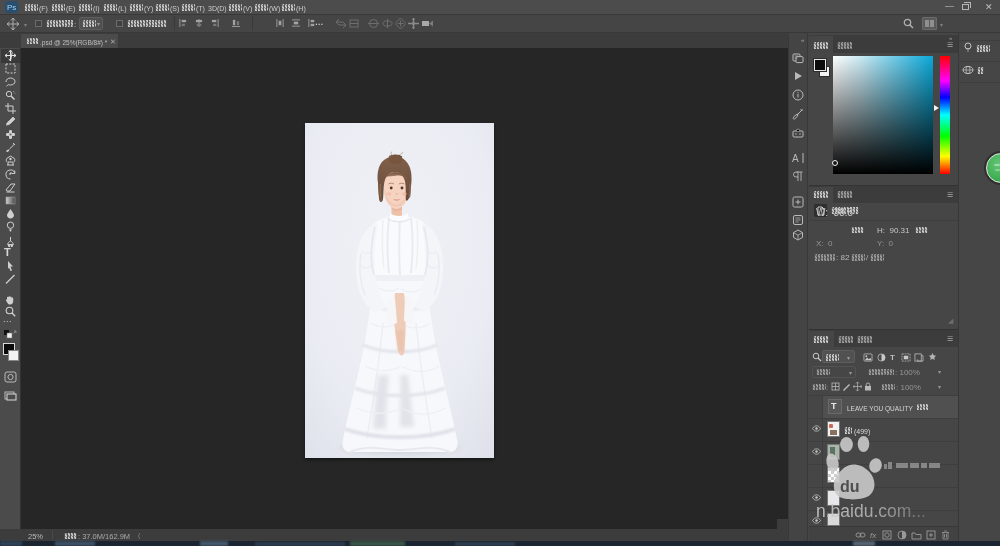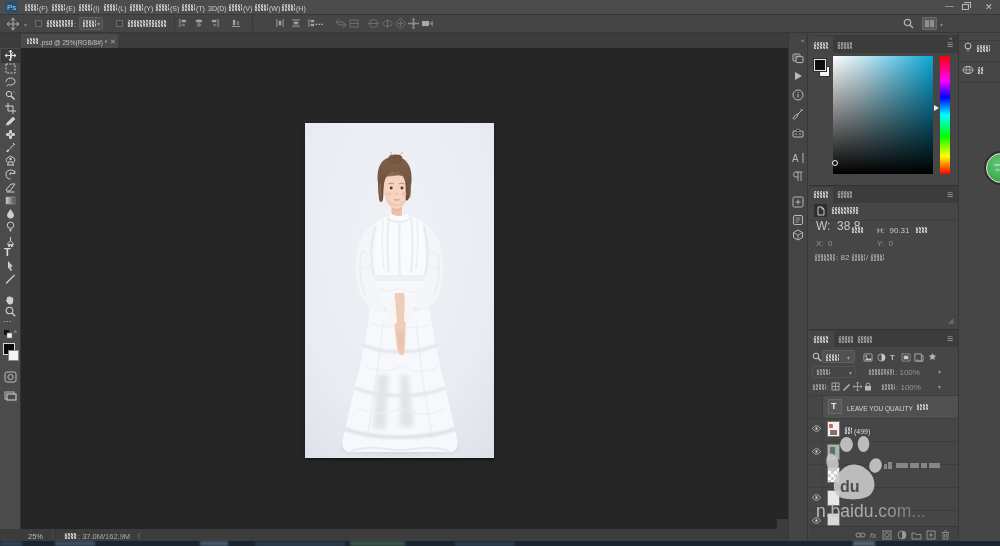--- a/index.html
+++ b/index.html
@@ -445,21 +445,21 @@
  <div class="smd" style="left:837px;top:191px;width:15px;"></div>
  <div class="txt" style="left:947px;top:190px;color:#aaa;font-size:7px;">☰</div>
  <div class="abs" style="left:809px;top:203px;width:149px;height:127px;background:#464646;"></div>
  <div class="abs" style="left:814px;top:204px;width:13px;height:13px;background:#2f2f2f;border-radius:1px;"></div>
  <svg class="ico" style="left:817px;top:206px;" width="8" height="10" viewBox="0 0 8 10">
       <path d="M1 1h4l2 2v6H1z" fill="none" stroke="#d6d6d6" stroke-width=".9"></path>
       <path d="M5 1v2h2" fill="none" stroke="#d6d6d6" stroke-width=".9"></path>
     </svg>
  <div class="sm" style="left:831px;top:207px;width:28px;"></div>
  <div class="abs" style="left:809px;top:220px;width:149px;height:1px;background:#3e3e3e;"></div>
- <div class="txt" style="left:816px;top:222px;font-size:12px;color:#c6c6c6;">W:&nbsp; 38.8</div>
+ <div class="txt" style="left:816px;top:208px;font-size:10px;color:#c6c6c6;">W:&nbsp; 38.8</div>
  <div class="sm" style="left:851px;top:227px;width:13px;height:6px;"></div>
  <div class="txt" style="left:877px;top:226px;font-size:8px;color:#c6c6c6;">H:&nbsp; 90.31</div>
  <div class="sm" style="left:915px;top:227px;width:13px;height:6px;"></div>
  <div class="txt dim" style="left:816px;top:239px;font-size:8px;">X:&nbsp; 0</div>
  <div class="txt dim" style="left:877px;top:239px;font-size:8px;">Y:&nbsp; 0</div>
  <div class="smd" style="left:814px;top:254px;width:21px;"></div>
  <div class="txt" style="left:836px;top:253px;font-size:8px;color:#b9b9b9;">: 82</div>
  <div class="smd" style="left:851px;top:254px;width:14px;"></div>
  <div class="txt" style="left:866px;top:253px;font-size:8px;color:#b9b9b9;">/</div>
  <div class="smd" style="left:870px;top:254px;width:14px;"></div>

